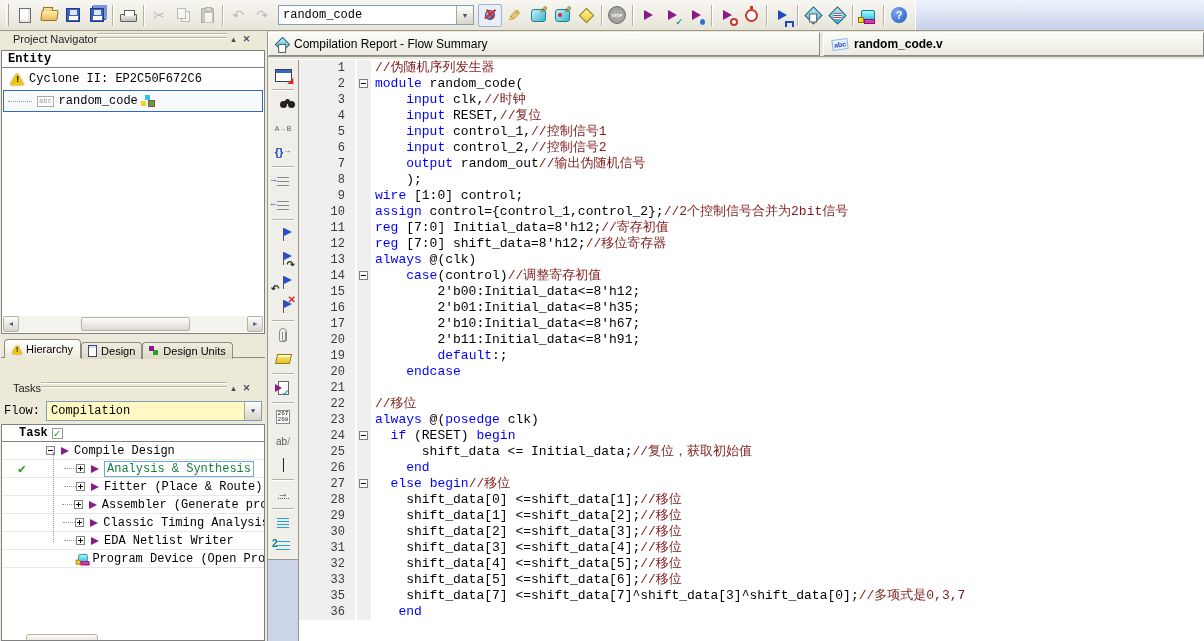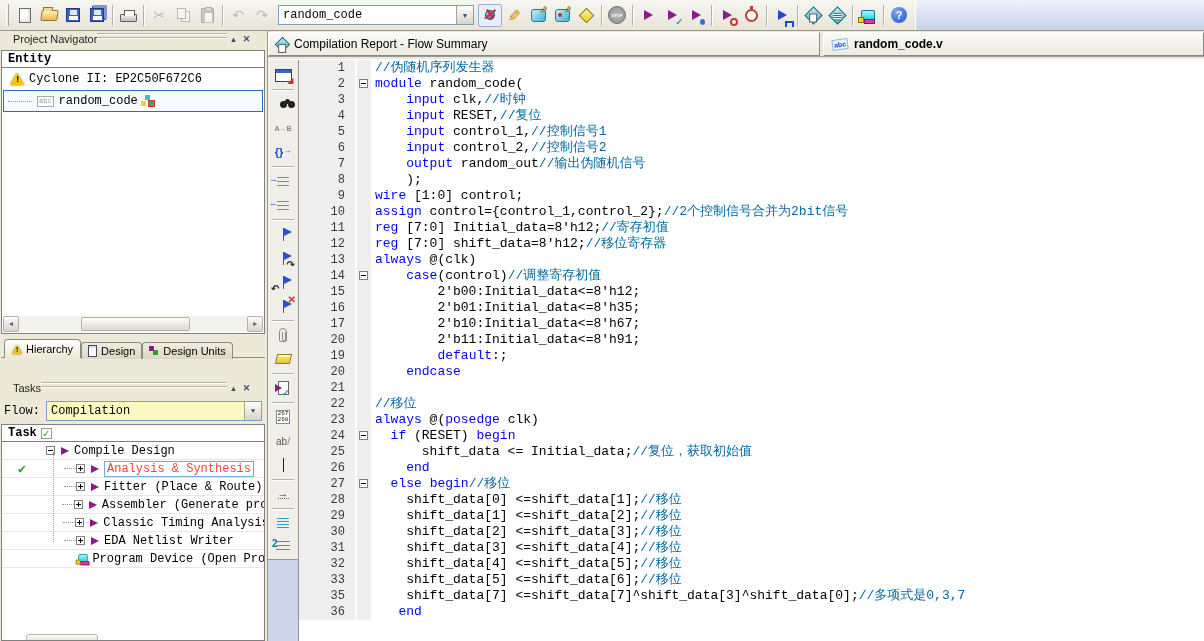--- a/index.html
+++ b/index.html
@@ -96,32 +96,32 @@
   .warn.sm{border-left-width:5px;border-right-width:5px;border-bottom-width:9px}
   .warn.sm::after{font-size:7px;top:1px;left:-1px}
   .ic-filedoc{width:9px;height:12px;background:#fff;border:1px solid #446;box-shadow:inset 0 2px 0 #cfe0ff}
   .ic-units{width:5px;height:5px;background:#8B1A89;box-shadow:4px 4px 0 #2aa12a;margin-right:5px;margin-bottom:5px}
 
   .flowrow{height:26px;display:flex;align-items:center;gap:6px;padding:0 3px;font-family:"Liberation Mono","DejaVu Sans Mono",monospace;flex:0 0 auto}
   .flowcombo{flex:1;height:20px;background:#fef9c3;border:1px solid #7F9DB9;display:flex;align-items:center}
   .flowcombo .val{flex:1;padding-left:4px;font-size:12px}
 
   .taskbox{position:relative;flex:1;background:#fff;border:1px solid #808080;margin-bottom:0;font-family:"Liberation Mono","DejaVu Sans Mono",monospace;font-size:12px;overflow:hidden}
-  .thead{height:17px;line-height:16px;padding-left:6px;border-bottom:1px solid #808080;display:flex;align-items:center;gap:4px;font-weight:bold}
+  .thead{height:17px;line-height:16px;padding-left:17px;border-bottom:1px solid #808080;display:flex;align-items:center;gap:4px;font-weight:bold}
   .chkic{width:11px;height:11px;border:1px solid #999;background:#fff;position:relative}
   .chkic::after{content:"✓";position:absolute;left:1px;top:-3px;color:#1FA11F;font-size:11px;font-weight:bold}
   .trow{height:18px;display:flex;align-items:center;border-bottom:1px solid #E8E8E8;white-space:nowrap}
   .tcheck{width:40px;flex:0 0 auto;text-align:center;color:#1FA11F;font-size:13px;font-weight:bold}
   .expbox{width:9px;height:9px;border:1px solid #848284;background:#fff;position:relative;flex:0 0 auto;margin-right:4px}
   .expbox::after{content:"";position:absolute;left:1px;right:1px;top:3px;height:1px;background:#000}
   .expbox.plus::before{content:"";position:absolute;top:1px;bottom:1px;left:3px;width:1px;background:#000}
   .dot-h{width:12px;border-bottom:1px dotted #9a9a9a;height:0;flex:0 0 auto}
   .tplay{width:0;height:0;border-left:8px solid #8B1A89;border-top:4px solid transparent;border-bottom:4px solid transparent;margin:0 5px 0 2px;flex:0 0 auto}
   .tlabel{overflow:hidden}
-  .tlabel.sel{color:#ef4444;border:1px solid #6FA8DC;padding:0 2px}
+  .tlabel.sel{color:#15803d;border:1px solid #6FA8DC;padding:0 2px}
   .dot-v{position:absolute;left:51px;top:27px;height:90px;border-left:1px dotted #9a9a9a}
   .stub{position:absolute;bottom:-2px;left:24px;width:72px;height:8px;background:linear-gradient(#fdfdfd,#e6e4da);border:1px solid #B5B2A6;border-radius:3px}
   .progmini{transform:scale(.8);margin:0 4px 0 0}
 
   
   .doctabs{height:25px;display:flex;align-items:stretch;background:#ECE9D8;gap:3px;padding:1px 0 0 0;flex:0 0 auto}
   .dbar{display:flex;align-items:center;gap:6px;padding:0 8px;background:linear-gradient(#FBFAF7,#ECEAE0);border:1px solid;border-color:#fff #8a8a8a #8a8a8a #fff}
   .dbar.left{width:552px;flex:0 0 auto}
   .dbar.right{flex:1;font-weight:bold}
   .abcblue{font-size:7px;font-weight:bold;color:#2244cc;border:1px solid #7fb3e0;background:#eaf4ff;padding:0 1px;line-height:9px;transform:rotate(-8deg)}
@@ -166,21 +166,21 @@
   .v-wrap i{position:absolute;left:-4px;top:-3px;font-style:normal;font-size:10px;font-weight:bold;color:#0a7a8a}
 
   .codearea{flex:1;background:#fff;overflow:hidden;font-family:"Liberation Mono","DejaVu Sans Mono",monospace;font-size:13px}
   .cline{display:flex;height:16px;line-height:16px;white-space:pre}
   .ln{width:56px;flex:0 0 auto;background:#EFEFEF;color:#3a3a3a;text-align:right;padding-right:10px;font-size:12px}
   .foldcol{width:16px;flex:0 0 auto;background:#EFEFEF;border-left:2px solid #fff;position:relative}
   .foldbox{position:absolute;left:2px;top:3px;width:9px;height:9px;border:1px solid #808080;background:#fff}
   .foldbox::after{content:"";position:absolute;left:1px;right:1px;top:3px;height:1px;background:#000}
   .ctext{padding-left:4px}
   .ctext .k{color:#0000FF}
-  .ctext .c{color:#0369a1}
+  .ctext .c{color:#7f1d1d}
   .ctext .t{color:#000}
 </style>
 </head>
 <body>
 
 <div class="toolbar">
   <span class="grip"></span>
   <span class="ti">
       <span class="ic-doc"></span>
     </span>

